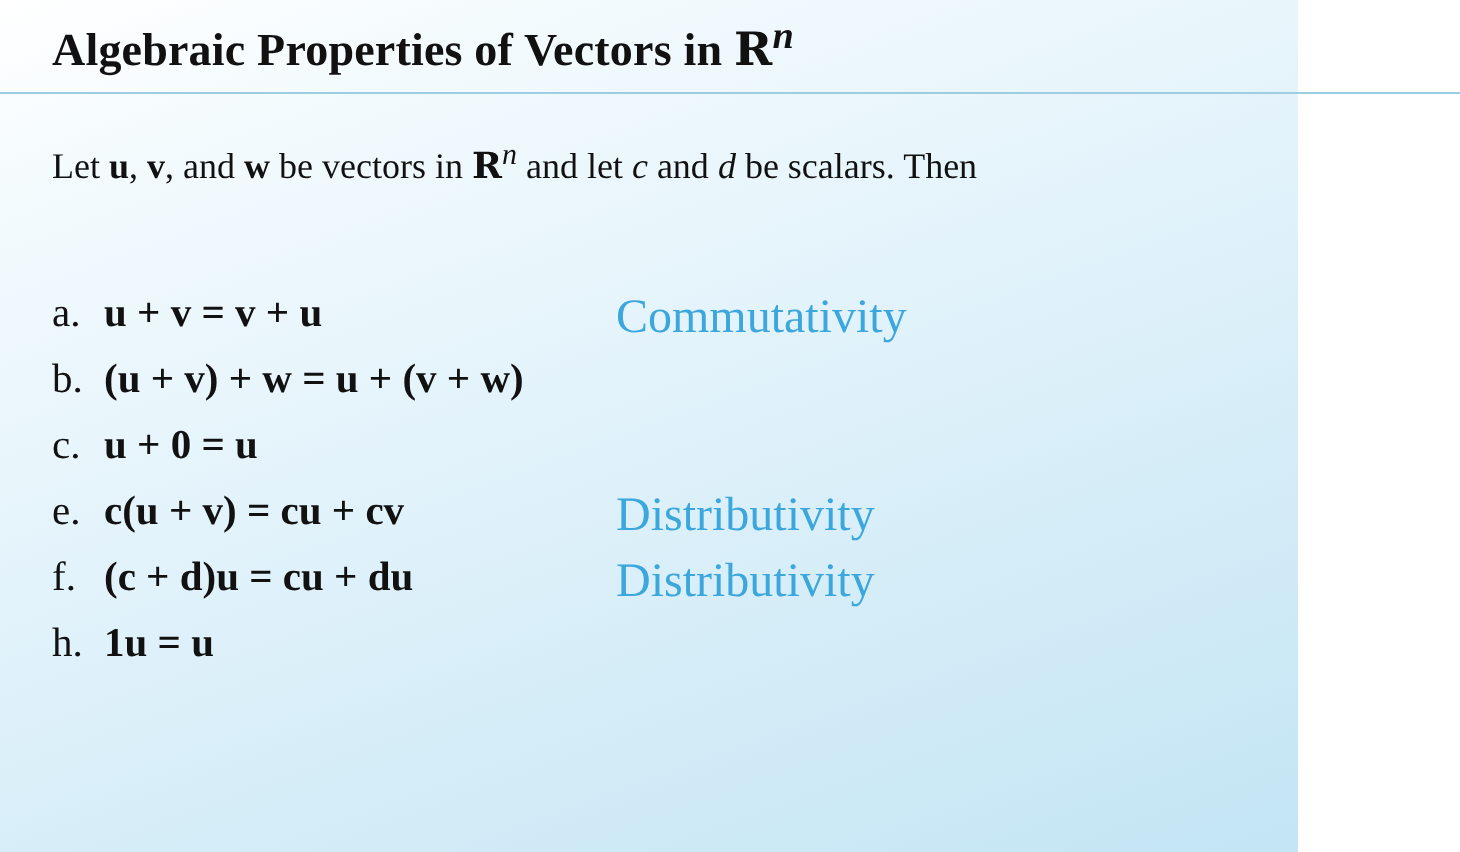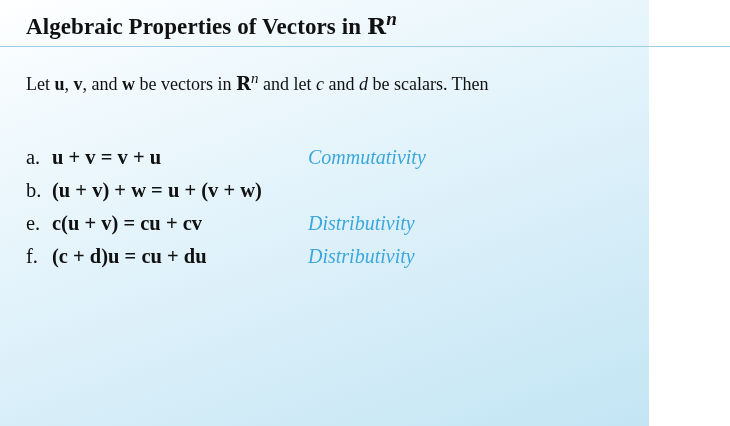--- a/index.html
+++ b/index.html
@@ -77,22 +77,21 @@
     font-style: normal;
   }
   .prop-eq {
     display: inline-block;
   }
   .prop-note {
     position: absolute;
     left: 282px;
     top: 0;
     color: #3ba7dd;
-    font-size: 20px;
-    font-style: italic;
+    font-size: 24px;
   }
 </style>
 </head>
 <body>
 
 <div id="page">
 
   <div id="title">
     <span>Algebraic Properties of Vectors in </span><span class="blackboard">R</span><sup class="it">n</sup>
   </div>
@@ -107,28 +106,36 @@
 
     <div class="prop-row">
       <span class="prop-label">a.</span><span class="prop-eq bf">u + v = v + u</span>
       <span class="prop-note">Commutativity</span>
     </div>
 
     <div class="prop-row">
       <span class="prop-label">b.</span><span class="prop-eq bf">(u + v) + w = u + (v + w)</span>
     </div>
 
+    <div class="prop-row">
+      <span class="prop-label">c.</span><span class="prop-eq bf">u + 0 = u</span>
+      <span class="prop-note"></span>
+    </div>
 
 
     <div class="prop-row">
       <span class="prop-label">e.</span><span class="prop-eq bf">c(u + v) = cu + cv</span>
       <span class="prop-note">Distributivity</span>
     </div>
 
     <div class="prop-row">
       <span class="prop-label">f.</span><span class="prop-eq bf">(c + d)u = cu + du</span>
       <span class="prop-note">Distributivity</span>
     </div>
 
 
+    <div class="prop-row">
+      <span class="prop-label">h.</span><span class="prop-eq bf">1u = u</span>
+      <span class="prop-note"></span>
+    </div>
 
   </div>
 </div>
 
 </body></html>

